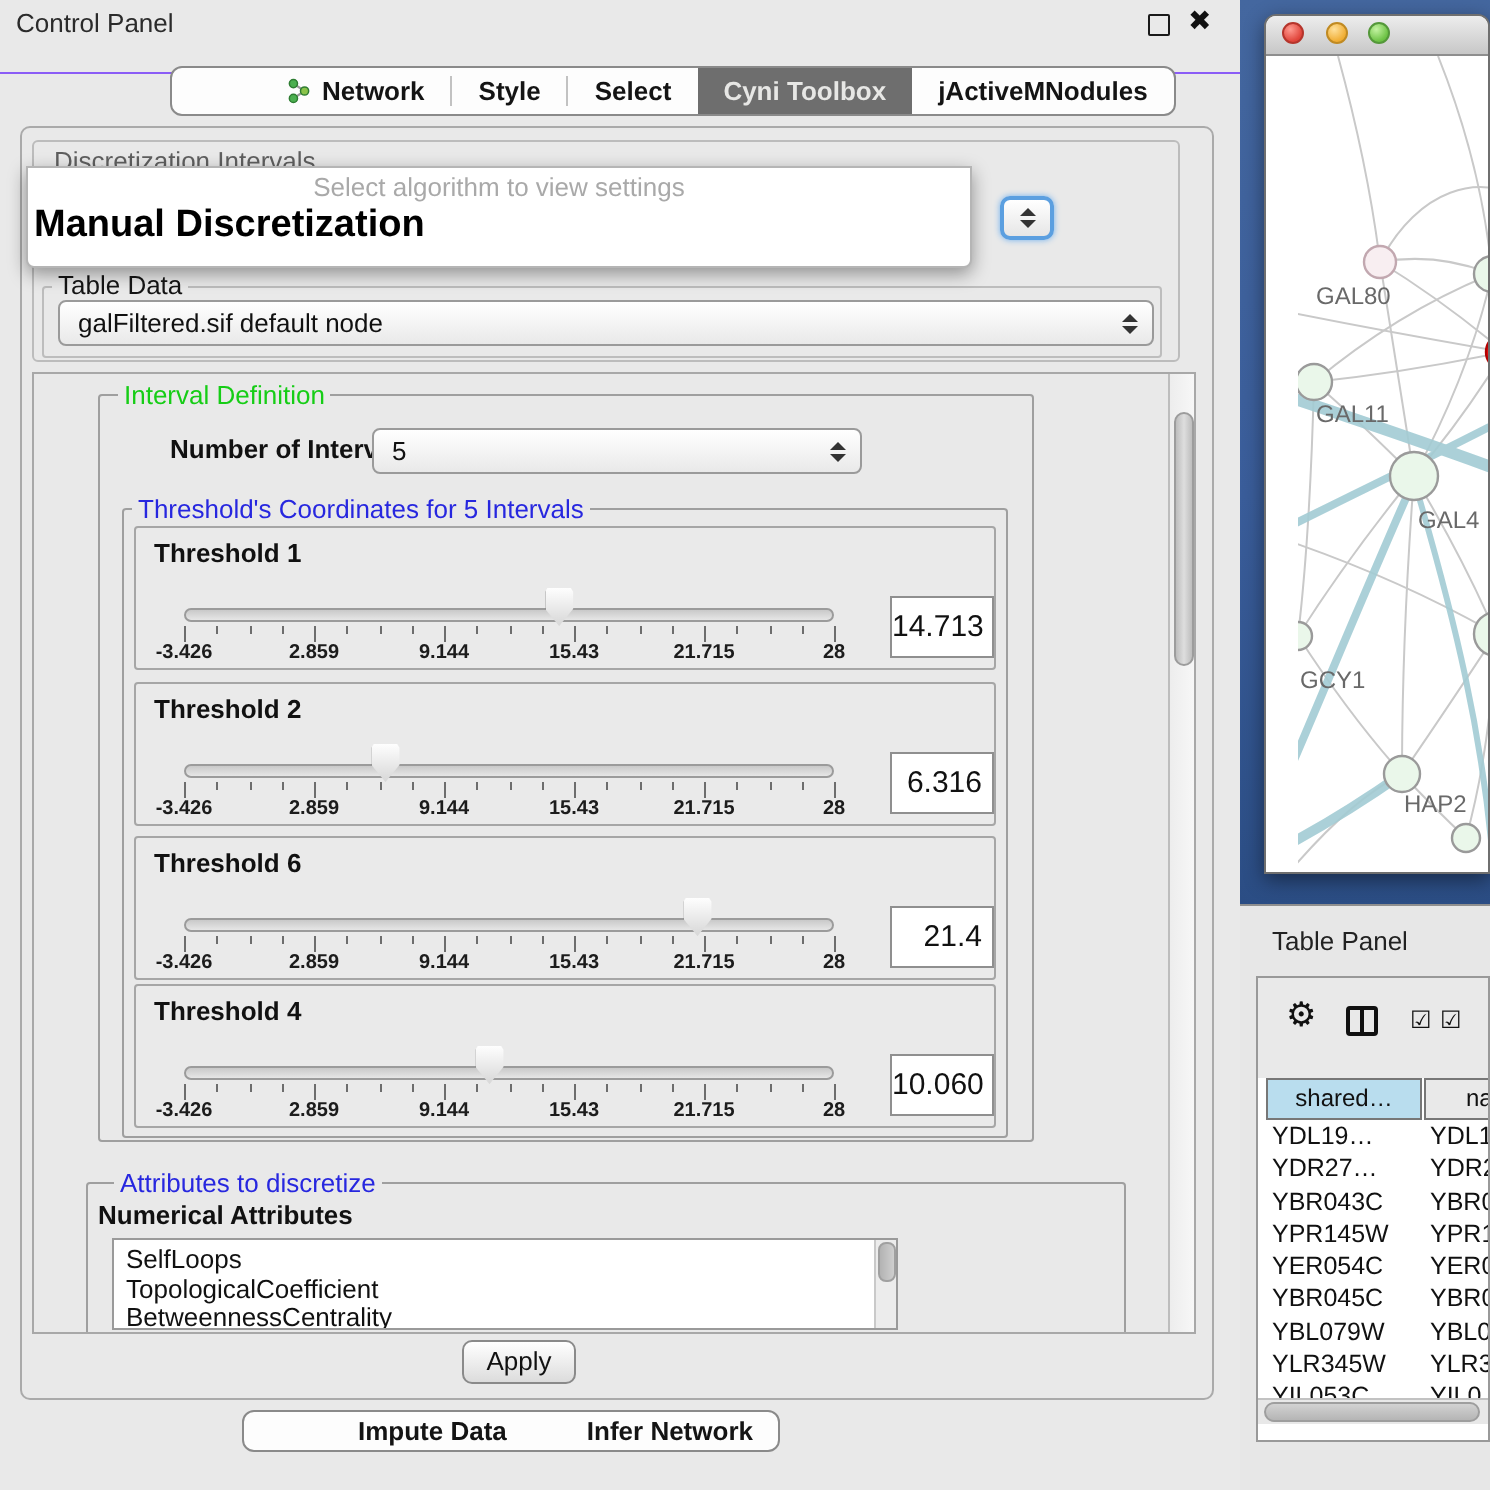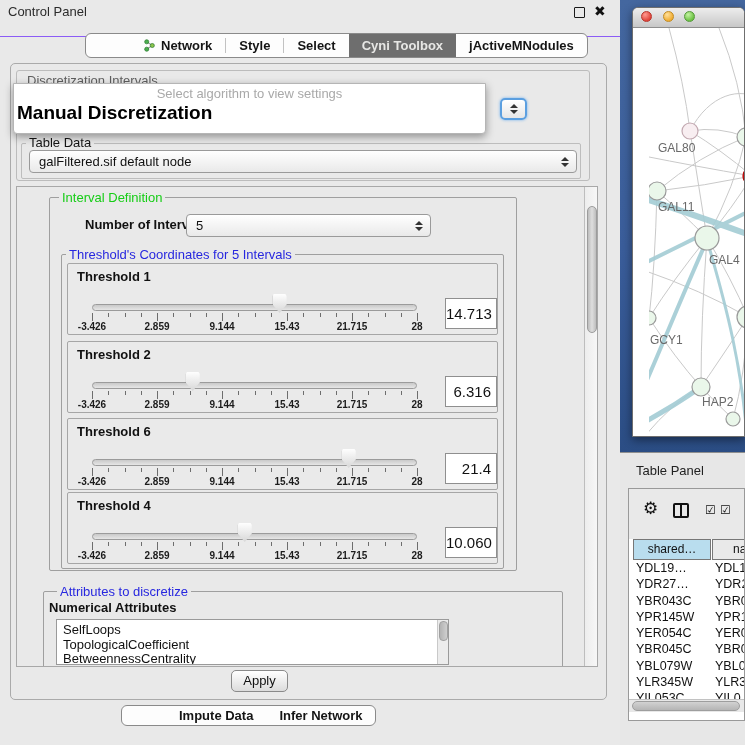--- a/index.html
+++ b/index.html
@@ -10,21 +10,21 @@
   
   .control-panel { position:absolute; left:0; top:0; width:620px; height:745px; background:#e9e9e9; }
   .cp-titlebar { position:absolute; left:0; top:0; width:620px; height:37px; border-bottom:1px solid #8b5cf6; }
   .cp-title { position:absolute; left:8px; top:4px; font-size:13px; color:#2b2b2b; }
   .float-icon { position:absolute; left:574px; top:7px; width:11px; height:11px; border:1.5px solid #1a1a1a; border-radius:1px; }
   .close-icon { position:absolute; left:594px; top:3px; font-size:14px; font-weight:bold; color:#111; font-family:"DejaVu Sans",sans-serif; }
 
   
   .tabbar { position:absolute; display:flex; align-items:stretch; background:#fdfdfd; border:1px solid #8a8a8a; border-radius:6px; overflow:hidden;padding-left:44px; }
   .tabbar.top { left:85px; top:33px; height:25px; }
-  .tabbar.bottom { left:121px; top:705px; height:21px; }
+  .tabbar.bottom { left:121px; top:705px; height:21px;gap:14px; }
   .tab { display:flex; align-items:center; gap:5px; padding:0 13px; font-size:13px; font-weight:bold; color:#141414; white-space:nowrap; cursor:default; }
   .tab.active { background:#6e6e6e; color:#e7e7e5; }
   .tb-sep { width:1px; background:#c2c2c2; margin:4px 0; }
   .net-icon { width:13px; height:13px; display:inline-block; }
 
   
   .content-panel { position:absolute; left:10px; top:63px; width:597px; height:637px; border:1px solid #aaaaaa; border-radius:5px; background:#e9e9e9; }
 
   .algo-group { position:absolute; left:16px; top:70px; width:574px; height:111px; border:1px solid #bcbcbc; border-radius:3px; }
   .algo-title { position:absolute; left:24px; top:73px; font-size:13px; color:#5f5f5f; background:transparent; padding:0 3px; }

